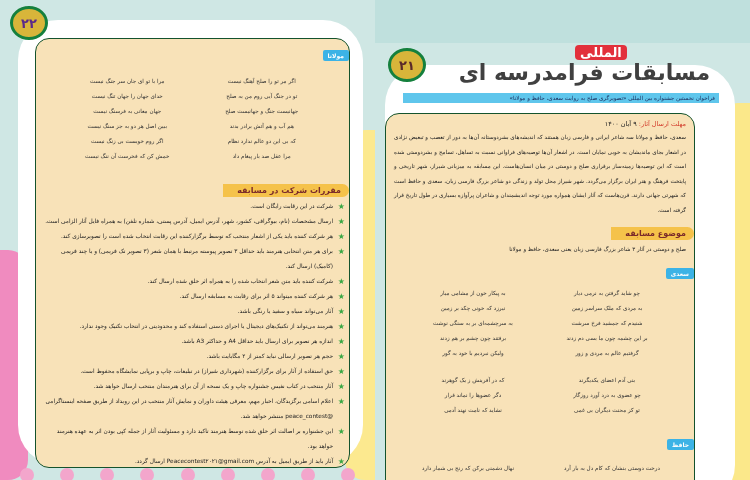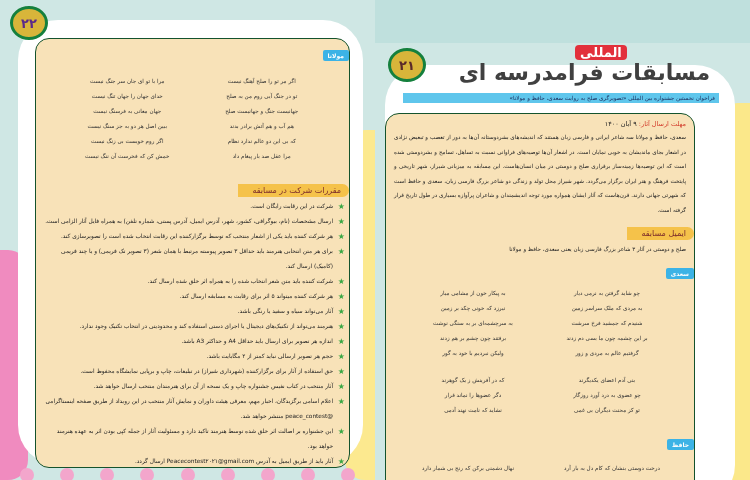--- a/index.html
+++ b/index.html
@@ -47,21 +47,21 @@
     direction: rtl;
   }
   .page-left .panel { left: 35px; top: 38px; width: 315px; height: 430px; }
   .page-right .panel { left: 10px; top: 70px; width: 310px; height: 395px; border-radius: 14px; }
 
   .tag {
     display: inline-block; background: #3cb3e6; color: #fff; font-size: 6px; font-weight: bold;
     padding: 2px 5px; border-radius: 2px;
   }
   .section-head {
-    display: inline-block; background: #f5c24a; color: #7a2a2a; font-size: 8px; font-weight: normal;
+    display: inline-block; background: #f5c24a; color: #7a2a2a; font-size: 8px; font-weight: bold;
     padding: 2px 8px 2px 14px; border-radius: 0 10px 10px 0;
   }
   .verse-grid {
     display: grid; grid-template-columns: 1fr 1fr; column-gap: 20px; row-gap: 0;
     font-size: 5.6px; color: #333; text-align: center;
   }
   .verse-grid div { height: 15px; line-height: 15px; white-space: nowrap; }
 
   .rules { list-style: none; font-size: 5.8px; color: #222; line-height: 15px; padding-right: 4px; }
   .rules li { position: relative; padding-right: 12px; }
@@ -168,21 +168,21 @@
     <div class="call-banner">فراخوان نخستین جشنواره بین المللی «تصویرگری صلح به روایت سعدی، حافظ و مولانا»</div>
 
     <div class="panel">
       <div class="deadline">
         <span class="lbl">مهلت ارسال آثار:</span>
         <span>۹ آبان ۱۴۰۰</span>
       </div>
       <p class="para">سعدی، حافظ و مولانا سه شاعر ایرانی و فارسی زبان هستند که اندیشه‌های بشردوستانه آن‌ها به دور از تعصب و تبعیض نژادی در اشعار بجای ماندیشان به خوبی نمایان است. در اشعار آن‌ها توصیه‌های فراوانی نسبت به تساهل، تسامح و بشردوستی شده است که این توصیه‌ها زمینه‌ساز برقراری صلح و دوستی در میان انسان‌هاست. این مسابقه به میزبانی شیراز، شهر تاریخی و پایتخت فرهنگ و هنر ایران برگزار می‌گردد. شهر شیراز محل تولد و زندگی دو شاعر بزرگ فارسی زبان، سعدی و حافظ است که شهرتی جهانی دارند. قرن‌هاست که آثار ایشان همواره مورد توجه اندیشمندان و شاعران پرآوازه بسیاری در طول تاریخ قرار گرفته است.</p>
 
       <div style="margin-top:4px;">
-        <span class="section-head">ایمیل مسابقه</span>
+        <span class="section-head">موضوع مسابقه</span>
         <p class="para" style="margin-top:2px;">صلح و دوستی در آثار ۳ شاعر بزرگ فارسی زبان یعنی سعدی، حافظ و مولانا</p>
       </div>
 
       <div style="margin-top:4px;">
         <span class="tag">سعدی</span>
         <div class="verse-grid" style="margin:6px 30px 0 30px;">
           <div>چو شاید گرفتن به نرمی دیار</div>
           <div>به پیکار خون از مشامی میار</div>
           <div>به مردی که ملک سراسر زمین</div>
           <div>نیرزد که خونی چکد بر زمین</div>

